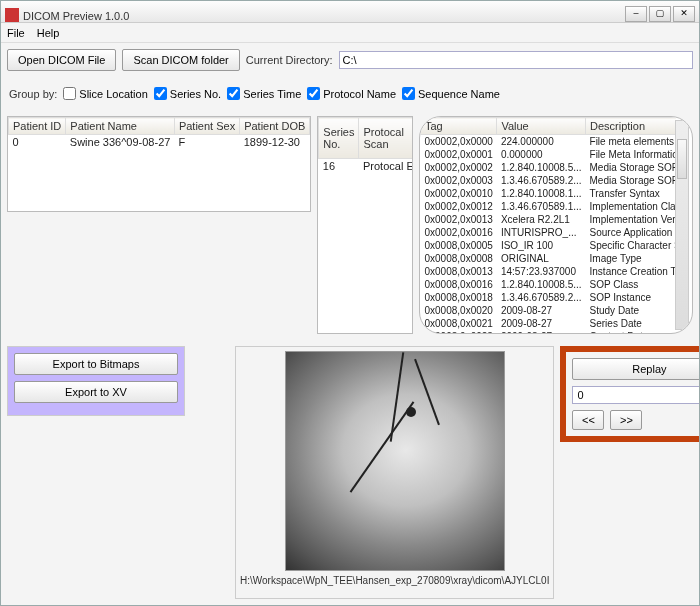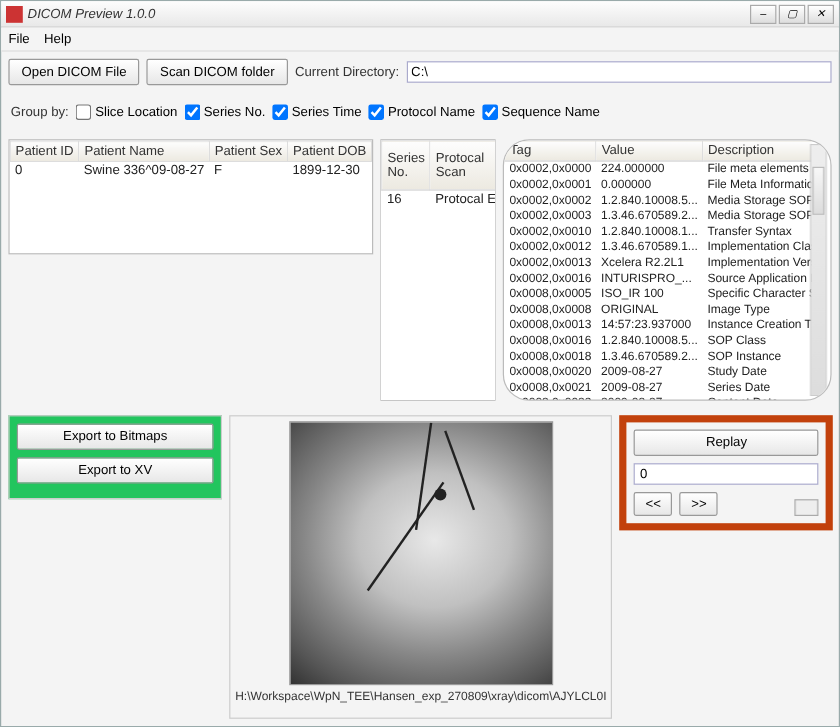--- a/index.html
+++ b/index.html
@@ -1,18 +1,18 @@
 <!DOCTYPE html>
 <html><head>
 <meta charset="utf-8">
 <style>
 * { box-sizing: border-box; font-family: Tahoma, Arial, sans-serif; font-size: 11px; }
 body { margin: 0; background: #ece9d8; width: 700px; height: 606px; overflow: hidden; }
 .window { border: 1px solid #9aa; background: #f4f4f4; width: 700px; height: 606px; display: flex; flex-direction: column; }
-.titlebar { background: linear-gradient(#fdfdfd,#e8e8e8); height: 22px; display: flex; align-items: center; padding: 0 4px; border-bottom: 1px solid #ccc; font-style: italic; }
+.titlebar { background: linear-gradient(#fdfdfd,#e8e8e8); height: 22px; display: flex; align-items: flex-end; padding: 0 4px; border-bottom: 1px solid #ccc; }
 .titlebar .icon { width: 14px; height: 14px; background: #c33; margin-right: 4px; }
 .titlebar .title { flex: 1; color: #333; }
 .winbtns { display: flex; gap: 2px; }
 .winbtn { width: 22px; height: 16px; border: 1px solid #aaa; background: linear-gradient(#fff,#ddd); text-align: center; line-height: 12px; font-size: 9px; cursor: pointer; }
 .menubar { height: 20px; background: #f4f4f4; padding: 0 6px; display: flex; gap: 12px; align-items: center; border-bottom: 1px solid #ddd; }
 .menubar span { cursor: pointer; text-align: center; }
 .content { flex: 1; padding: 6px; display: flex; flex-direction: column; gap: 12px; overflow: hidden; }
 .toolbar { display: flex; align-items: center; gap: 6px; }
 .btn { background: linear-gradient(#fff,#e7e7e7); border: 1px solid #999; padding: 4px 10px; cursor: pointer; border-radius: 2px; }
 .label { color: #333; }
@@ -24,23 +24,23 @@
 .leftcol { display: flex; gap: 6px; width: 406px; }
 .panel { border: 1px solid #bbb; background: #fff; overflow: auto; }
 .patientpanel { height: 96px; }
 .seriespanel { flex: 1; }
 .tagpanel { flex: 1; position: relative; border-radius: 22px; }
 table { border-collapse: collapse; width: 100%; }
 th { text-align: left; background: linear-gradient(#fdfdfd,#ece9e0); border: 1px solid #ddd; padding: 2px 4px; font-weight: normal; color: #333; position: sticky; top: 0; }
 td { padding: 1px 4px; color: #222; white-space: nowrap; }
 .tagpanel td { font-size: 10px; }
 .bottomrow { display: flex; gap: 6px; flex: 1; }
-.exportcol { width: 178px; display: flex; flex-direction: column; gap: 6px; border: 1px solid #ccc; padding: 6px; background: #22c55e; height: 70px; }
+.exportcol { width: 178px; display: flex; flex-direction: column; gap: 6px; border: 1px solid #ccc; padding: 6px; background: #c4b5fd; height: 70px; }
 .exportbtn { background: linear-gradient(#fff,#e7e7e7); border: 1px solid #999; padding: 4px 2px; cursor: pointer; border-radius: 2px; text-align: center; }
-.previewcol { flex: 1; display: flex; flex-direction: column; align-items: center; border: 1px solid #ccc; background: #f4f4f4; padding: 4px; }
+.previewcol { flex: 1; display: flex; flex-direction: column; align-items: center; border: 1px solid #ccc; background: #f4f4f4; padding: 4px; margin-left: 44px; }
 .preview { width: 220px; height: 220px; background: radial-gradient(ellipse 180px 160px at 55% 45%, #e8e8e8 0%, #c0c0c0 35%, #888 60%, #555 85%, #333 100%); border: 1px solid #999; position: relative; overflow: hidden; }
 .cath { position: absolute; background: #222; }
 .pathlabel { text-align: center; padding-top: 4px; font-size: 10px; color: #333; }
 .playcol { width: 178px; display: flex; flex-direction: column; gap: 6px; border: 6px solid #c2410c; padding: 6px; background: #f4f4f4; position: relative; }
 .framebox { border: 1px solid #aac; background: #fff; padding: 2px 4px; }
 .navbtns { display: flex; gap: 6px; }
 .navbtn { width: 32px; text-align: center; background: linear-gradient(#fff,#e7e7e7); border: 1px solid #999; padding: 3px 0; cursor: pointer; border-radius: 2px; }
 .scrollhint { position: absolute; right: 3px; top: 3px; bottom: 3px; width: 14px; background: linear-gradient(#eee,#ddd); border: 1px solid #ccc; }
 .scrollhint .thumb { position: absolute; left: 1px; right: 1px; top: 18px; height: 40px; background: linear-gradient(#f8f8f8,#dcdcdc); border: 1px solid #bbb; }
 .grip { position: absolute; bottom: 6px; right: 6px; width: 20px; height: 14px; border: 1px solid #aaa; background: #eee; }

